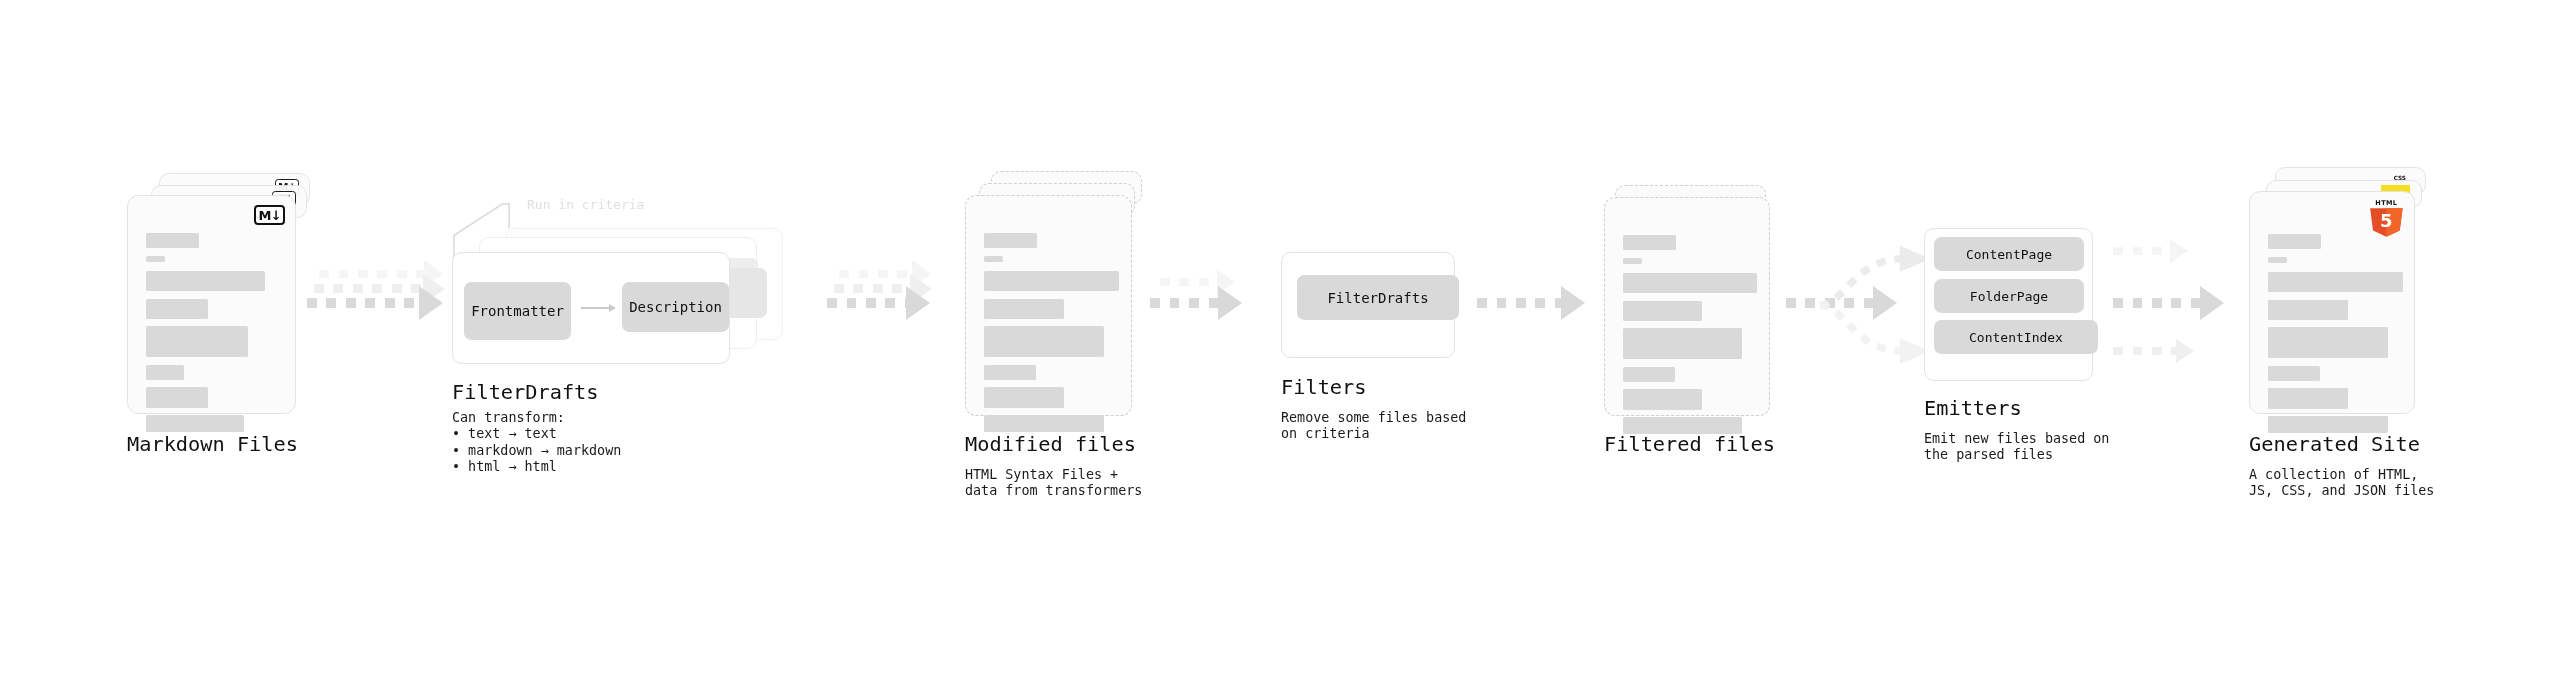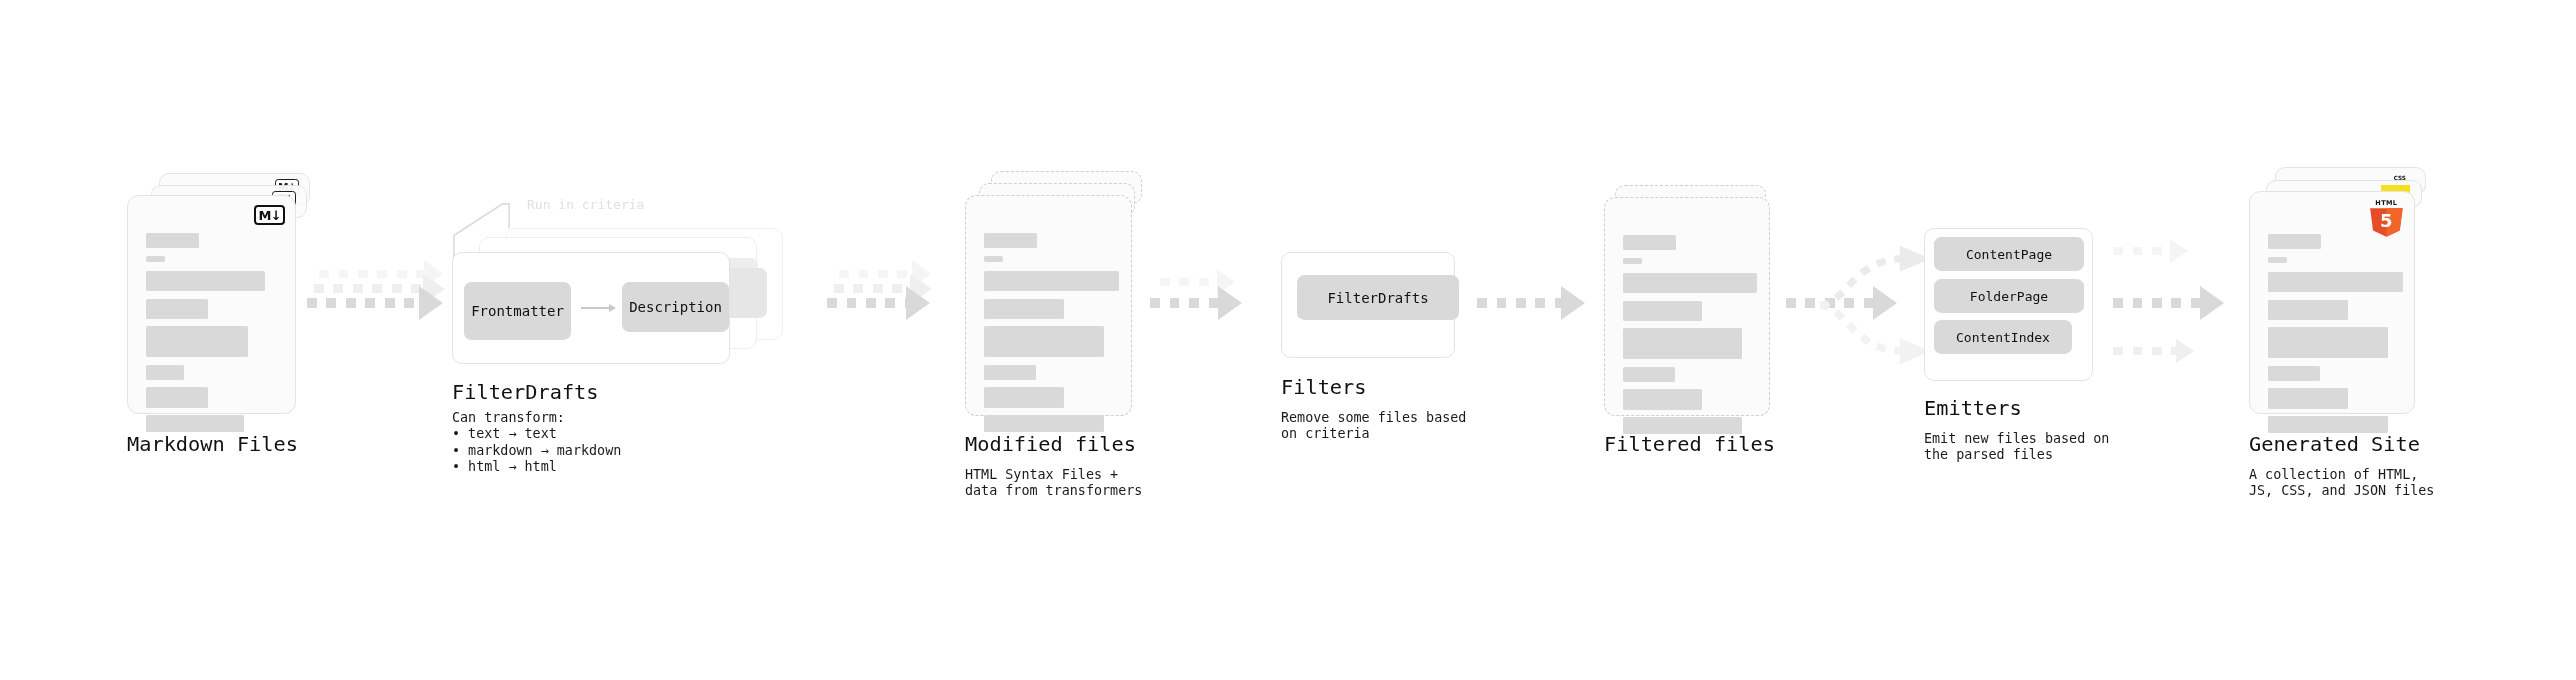--- a/index.html
+++ b/index.html
@@ -345,21 +345,21 @@
       <path d="M10 75 C40 75 50 130 110 132" fill="none" stroke="#f2f2f2" stroke-width="9" stroke-dasharray="11 11"></path>
       <polygon points="108,2 146,18 108,34" fill="#ebebeb"></polygon>
       <polygon points="108,116 146,132 108,148" fill="#f2f2f2"></polygon>
     </svg>
   </div>
 
   <div class="abs">
     <div class="modbox" style="left:1924px;top:228px;width:169px;height:153px;"></div>
     <div class="chip" style="left:1934px;top:237px;width:150px;height:34px;font-size:13px;">ContentPage</div>
     <div class="chip" style="left:1934px;top:279px;width:150px;height:34px;font-size:13px;">FolderPage</div>
-    <div class="chip" style="left:1934px;top:320px;width:138px;height:34px;font-size:13px;">ContentIndex</div>
+    <div class="chip" style="left:1934px;top:320px;width:164px;height:34px;font-size:13px;">ContentIndex</div>
 
     <div class="stage-title" style="left:1924px;top:396px;">Emitters</div>
     <div class="stage-sub" style="left:1924px;top:431px;width:268px;">Emit new files based on
 the parsed files</div>
   </div>
 
   <div class="abs">
     <div class="darrow pale2" style="left:2113px;top:245px;">
       <div class="dash" style="width:59px;height:8.1px;"></div>
       <div class="head" style="border-top-width:12.2px;border-bottom-width:12.2px;border-left-width:18px;"></div>

